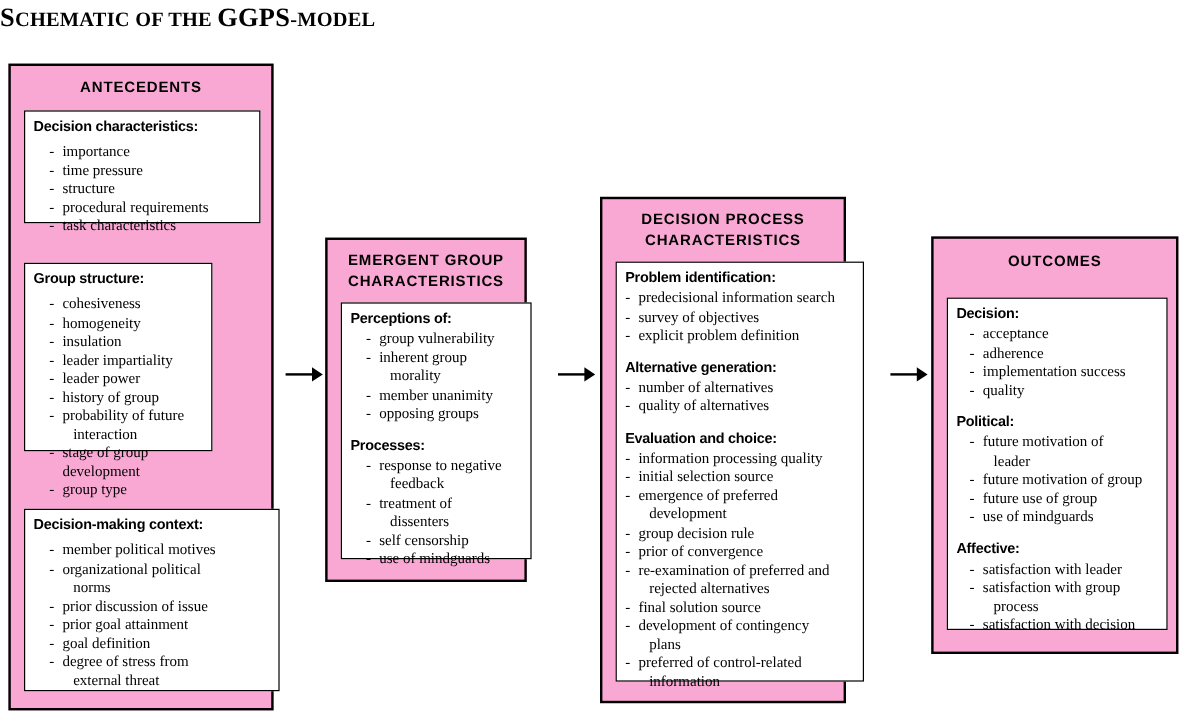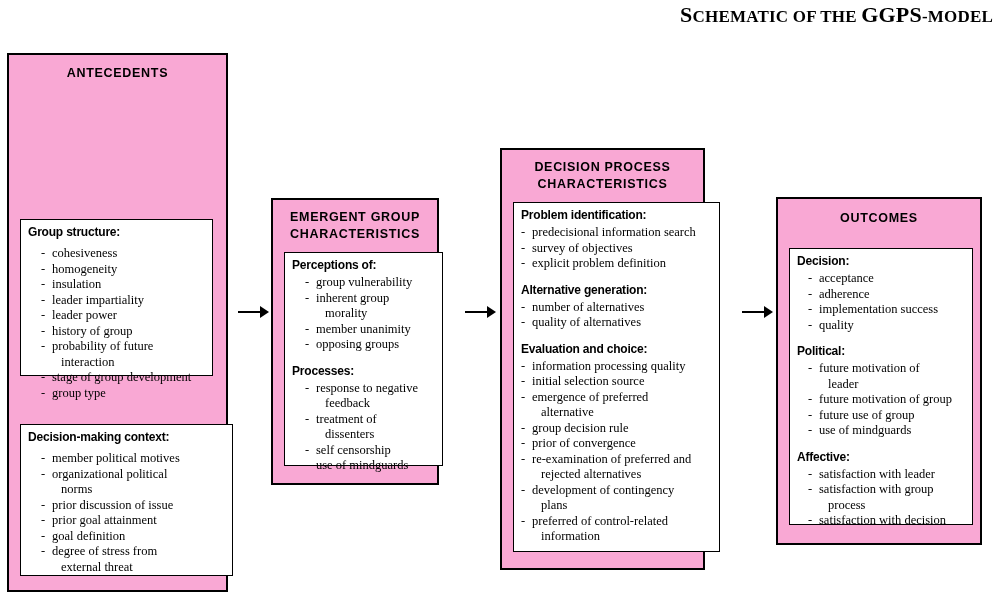--- a/index.html
+++ b/index.html
@@ -17,21 +17,21 @@
     font-family: "Liberation Serif", serif;
     color: #000000;
   }
 
   
   .title {
     position: absolute;
     left: 0;
     top: 2px;
     width: 993px;
-    text-align: right;
+    text-align: left;
     font-family: "Liberation Serif", serif;
     font-size: 22px;
     font-weight: bold;
     letter-spacing: 0.2px;
     white-space: nowrap;
   }
   .title .sc-lead { font-size: 22px; }
   .title .sc-rest { font-size: 17px; }
   .title .bold-acr { font-size: 22px; }
 
@@ -117,22 +117,32 @@
 
 <div id="page">
 
   <div class="title">
     <span class="sc-lead">S</span><span class="sc-rest">CHEMATIC OF THE </span><span class="bold-acr">GGPS</span><span class="sc-rest">-MODEL</span>
   </div>
 
   <div class="col" style="left:7px; top:53px; width:221px; height:539px;">
     <div class="col-head" style="margin-top:10px;">ANTECEDENTS</div>
 
-
-    <div class="panel" style="position:absolute; left:11px; top:164px; width:193px; height:157px; padding:5px 7px 0 7px;">
+    <div class="panel" style="position:absolute; left:11px; top:37px; width:197px; height:94px; padding:5px 7px 0 7px;">
+      <div class="panel-title">Decision characteristics:</div>
+      <ul class="items" style="margin-top:6px; padding-left:13px;">
+        <li><span>importance</span></li>
+        <li><span>time pressure</span></li>
+        <li><span>structure</span></li>
+        <li><span>procedural requirements</span></li>
+        <li><span>task characteristics</span></li>
+      </ul>
+    </div>
+
+    <div class="panel" style="position:absolute; left:11px; top:164px; width:157px; height:157px; padding:5px 7px 0 7px;">
       <div class="panel-title">Group structure:</div>
       <ul class="items" style="margin-top:6px; padding-left:13px;">
         <li><span>cohesiveness</span></li>
         <li><span>homogeneity</span></li>
         <li><span>insulation</span></li>
         <li><span>leader impartiality</span></li>
         <li><span>leader power</span></li>
         <li><span>history of group</span></li>
         <li><span>probability of future</span><span class="cont">interaction</span></li>
         <li><span>stage of group development</span></li>
@@ -179,21 +189,21 @@
         <li><span>use of mindguards</span></li>
       </ul>
     </div>
   </div>
 
   <div class="arrow" style="left:465px; top:306px; width:31px;">
     <div class="shaft" style="width:24px;"></div>
     <div class="head" style="left:22px;"></div>
   </div>
 
-  <div class="col" style="left:500px; top:148px; width:205px; height:422px;">
+  <div class="col" style="left:500px; top:164px; width:205px; height:422px;">
     <div class="col-head" style="margin-top:9px;">DECISION PROCESS
 CHARACTERISTICS</div>
 
     <div class="panel" style="position:absolute; left:11px; top:52px; width:207px; height:350px; padding:5px 18px 0 7px;">
       <div class="panel-title">Problem identification:</div>
       <ul class="items" style="margin-top:2px; padding-left:0px;">
         <li><span>predecisional information search</span></li>
         <li><span>survey of objectives</span></li>
         <li><span>explicit problem definition</span></li>
       </ul>
@@ -201,24 +211,25 @@
       <div class="panel-title">Alternative generation:</div>
       <ul class="items" style="margin-top:2px; padding-left:0px;">
         <li><span>number of alternatives</span></li>
         <li><span>quality of alternatives</span></li>
       </ul>
       <div class="sect-gap"></div>
       <div class="panel-title">Evaluation and choice:</div>
       <ul class="items" style="margin-top:2px; padding-left:0px;">
         <li><span>information processing quality</span></li>
         <li><span>initial selection source</span></li>
-        <li><span>emergence of preferred</span><span class="cont">alternative</span></li>
+        <li><span>emergence of preferred</span><span class="cont">development</span></li>
         <li><span>group decision rule</span></li>
         <li><span>prior of convergence</span></li>
         <li><span>re-examination of preferred and</span><span class="cont">rejected alternatives</span></li>
+        <li><span>final solution source</span></li>
         <li><span>development of contingency</span><span class="cont">plans</span></li>
         <li><span>preferred of control-related</span><span class="cont">information</span></li>
       </ul>
     </div>
   </div>
 
   <div class="arrow" style="left:742px; top:306px; width:31px;">
     <div class="shaft" style="width:24px;"></div>
     <div class="head" style="left:22px;"></div>
   </div>

